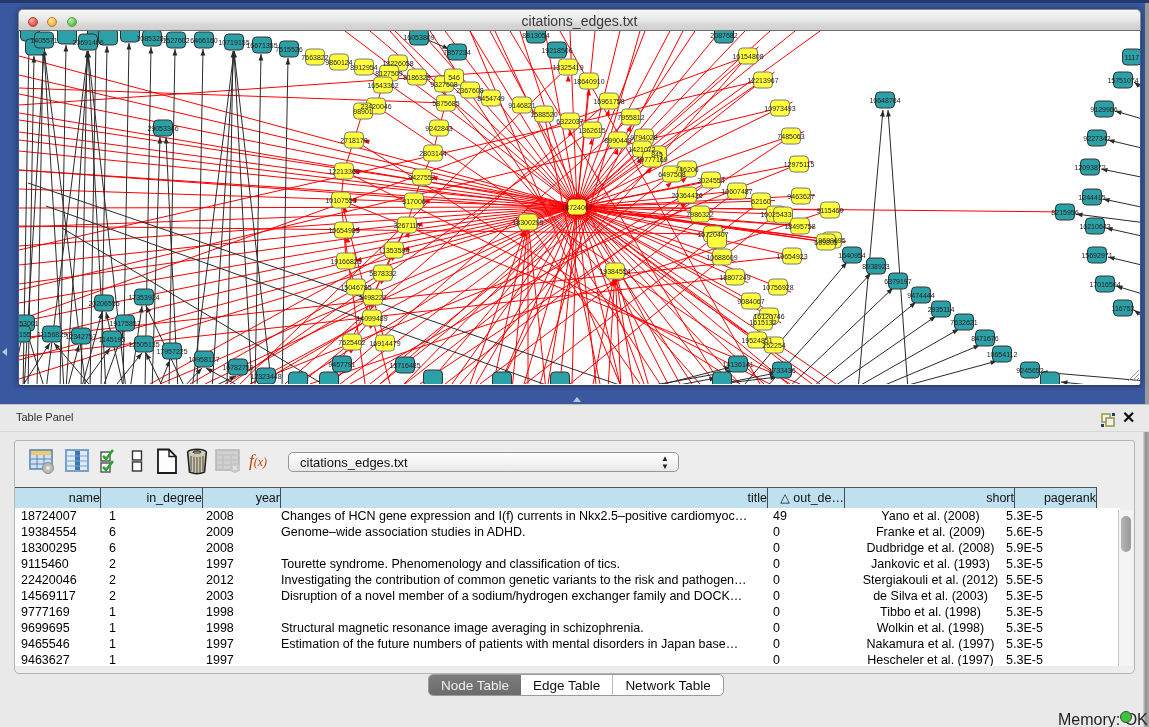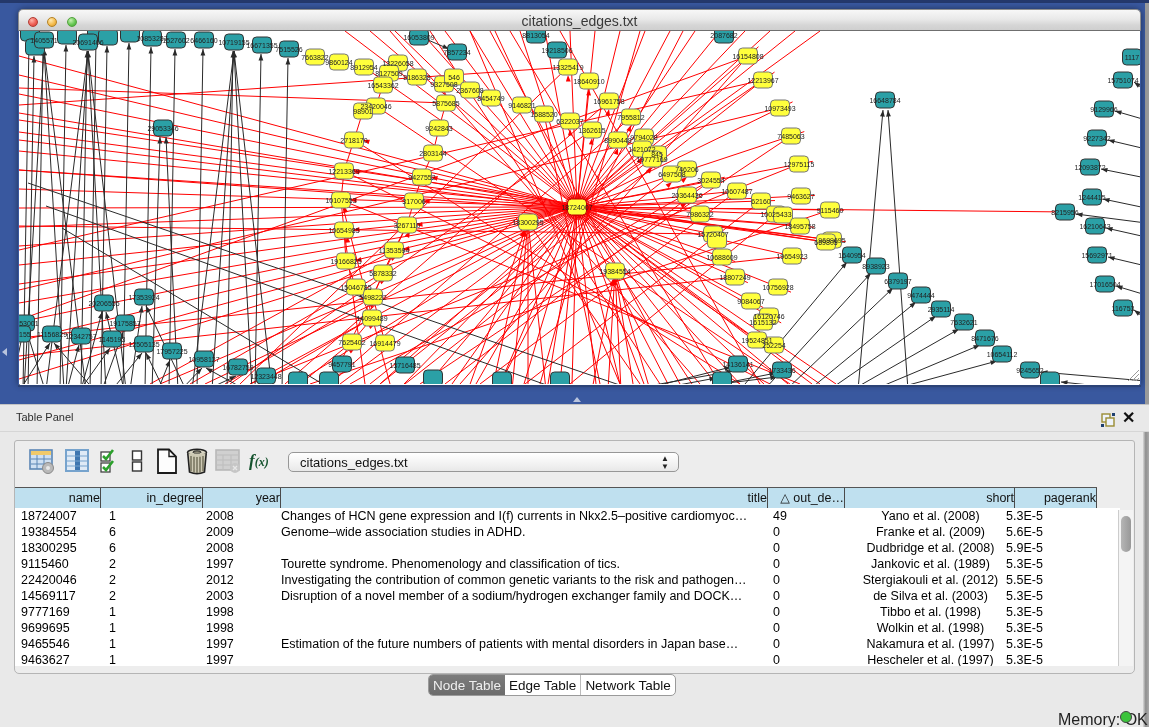--- a/index.html
+++ b/index.html
@@ -32,21 +32,21 @@
  text-align:right;font-size:12.5px;color:#111;line-height:20px}
 #rows{position:absolute;left:0px;top:67px;width:1105px;height:158px;background:#fff;font-size:12.5px;color:#000;overflow:hidden}
 .tr{position:relative;height:16px;line-height:16px;white-space:nowrap}
 .tr span{position:absolute;top:0}
 .c1{left:6px}.c2{left:94px}.c3{left:191px}.c4{left:266px}.c5{left:758px}
 .c6{left:831px;width:169px;text-align:center}.c7{left:991px}
 #vsb{position:absolute;right:1px;top:69px;width:15px;height:156px;background:#f4f4f4;border-left:1px solid #ccc}
 #vsb .th{position:absolute;left:2px;top:6px;width:10px;height:36px;border-radius:5px;background:linear-gradient(90deg,#b6b6b6,#989898)}
 #tabs{position:absolute;left:428px;top:270px;height:22px;border:1px solid #9a9a9a;border-radius:5px;background:#fff;
  font-size:13.5px;color:#111;overflow:hidden;white-space:nowrap}
-#tabs span{display:inline-block;height:22px;line-height:21px;padding:0 4px;vertical-align:top}
+#tabs span{display:inline-block;height:22px;line-height:21px;padding:0 12px;vertical-align:top}
 #tabs .sel{background:linear-gradient(#7c7c7c,#6a6a6a);color:#efefef}
 #tabs .sep{width:0;padding:0;border-left:1px solid #bbb;height:22px}
 #mem{position:absolute;left:1058px;top:307px;font-size:16px;color:#222}
 #memdot{position:absolute;left:1120px;top:307px;width:12px;height:12px;border-radius:50%;
  background:#3cc43c;border:1.5px solid #444}
 </style></head>
 <body>
 <div id="desk">
  <div class="topline"></div>
     <div class="rsliver"></div>
@@ -394,21 +394,21 @@
 <path d="M6 9 V24 M9 9.7 V25.4 M12 10 V26 M15 9.7 V25.4 M18 9 V24" stroke="#55523f" stroke-width="1.1"></path>
         </svg>
         <svg width="28" height="26" style="position:absolute;left:200px;top:8px">
 <g opacity="0.55">
             <rect x="1" y="1" width="23" height="20" fill="#b9b9b9" stroke="#8d8d8d" stroke-width="1.6"></rect>
 <path d="M1 6 H24 M1 11 H24 M1 16 H24 M8 6 V21 M16 6 V21" stroke="#979797" stroke-width="1"></path>
 <circle cx="20" cy="19" r="5" fill="#a7a7a7"></circle>
 <path d="M18 17 L22 21 M22 17 L18 21" stroke="#e3e3e3" stroke-width="1.4"></path>
           </g>
         </svg>
-        <span style="position:absolute;left:234px;top:10px;font-family:'Liberation Serif',serif;font-style:italic;font-weight:700;font-size:17px;color:#14532d">f<span style="font-size:12px">(x)</span></span>
+        <span style="position:absolute;left:234px;top:10px;font-family:'Liberation Serif',serif;font-style:italic;font-weight:400;font-size:17px;color:#c2410c">f<span style="font-size:12px">(x)</span></span>
    <div id="combo">citations_edges.txt<span class="ud">▲<br>▼</span></div>
   </div>
   <div id="thead">
    <span style="left:0;width:86px">name</span>
    <span style="left:86px;width:102px">in_degree</span>
    <span style="left:188px;width:78px">year</span>
    <span style="left:266px;width:487px">title</span>
    <span style="left:753px;width:77px">△ out_de…</span>
    <span style="left:830px;width:170px">short</span>
    <span style="left:1000px;width:82px">pagerank</span>
@@ -439,21 +439,21 @@
           <span class="c5">0</span>
           <span class="c6">Dudbridge et al. (2008)</span>
           <span class="c7">5.9E-5</span>
         </div>
 <div class="tr">
           <span class="c1">9115460</span>
           <span class="c2">2</span>
           <span class="c3">1997</span>
           <span class="c4">Tourette syndrome. Phenomenology and classification of tics.</span>
           <span class="c5">0</span>
-          <span class="c6">Jankovic et al. (1989)</span>
+          <span class="c6">Jankovic et al. (1993)</span>
           <span class="c7">5.3E-5</span>
         </div>
 <div class="tr">
           <span class="c1">22420046</span>
           <span class="c2">2</span>
           <span class="c3">2012</span>
           <span class="c4">Investigating the contribution of common genetic variants to the risk and pathogen…</span>
           <span class="c5">0</span>
           <span class="c6">Stergiakouli et al. (2012)</span>
           <span class="c7">5.5E-5</span>
@@ -472,20 +472,21 @@
           <span class="c2">1</span>
           <span class="c3">1998</span>
           <span class="c5">0</span>
           <span class="c6">Tibbo et al. (1998)</span>
           <span class="c7">5.3E-5</span>
         </div>
 <div class="tr">
           <span class="c1">9699695</span>
           <span class="c2">1</span>
           <span class="c3">1998</span>
+          <span class="c4">Structural magnetic resonance image averaging in schizophrenia.</span>
           <span class="c5">0</span>
           <span class="c6">Wolkin et al. (1998)</span>
           <span class="c7">5.3E-5</span>
         </div>
 <div class="tr">
           <span class="c1">9465546</span>
           <span class="c2">1</span>
           <span class="c3">1997</span>
           <span class="c4">Estimation of the future numbers of patients with mental disorders in Japan base…</span>
           <span class="c5">0</span>

